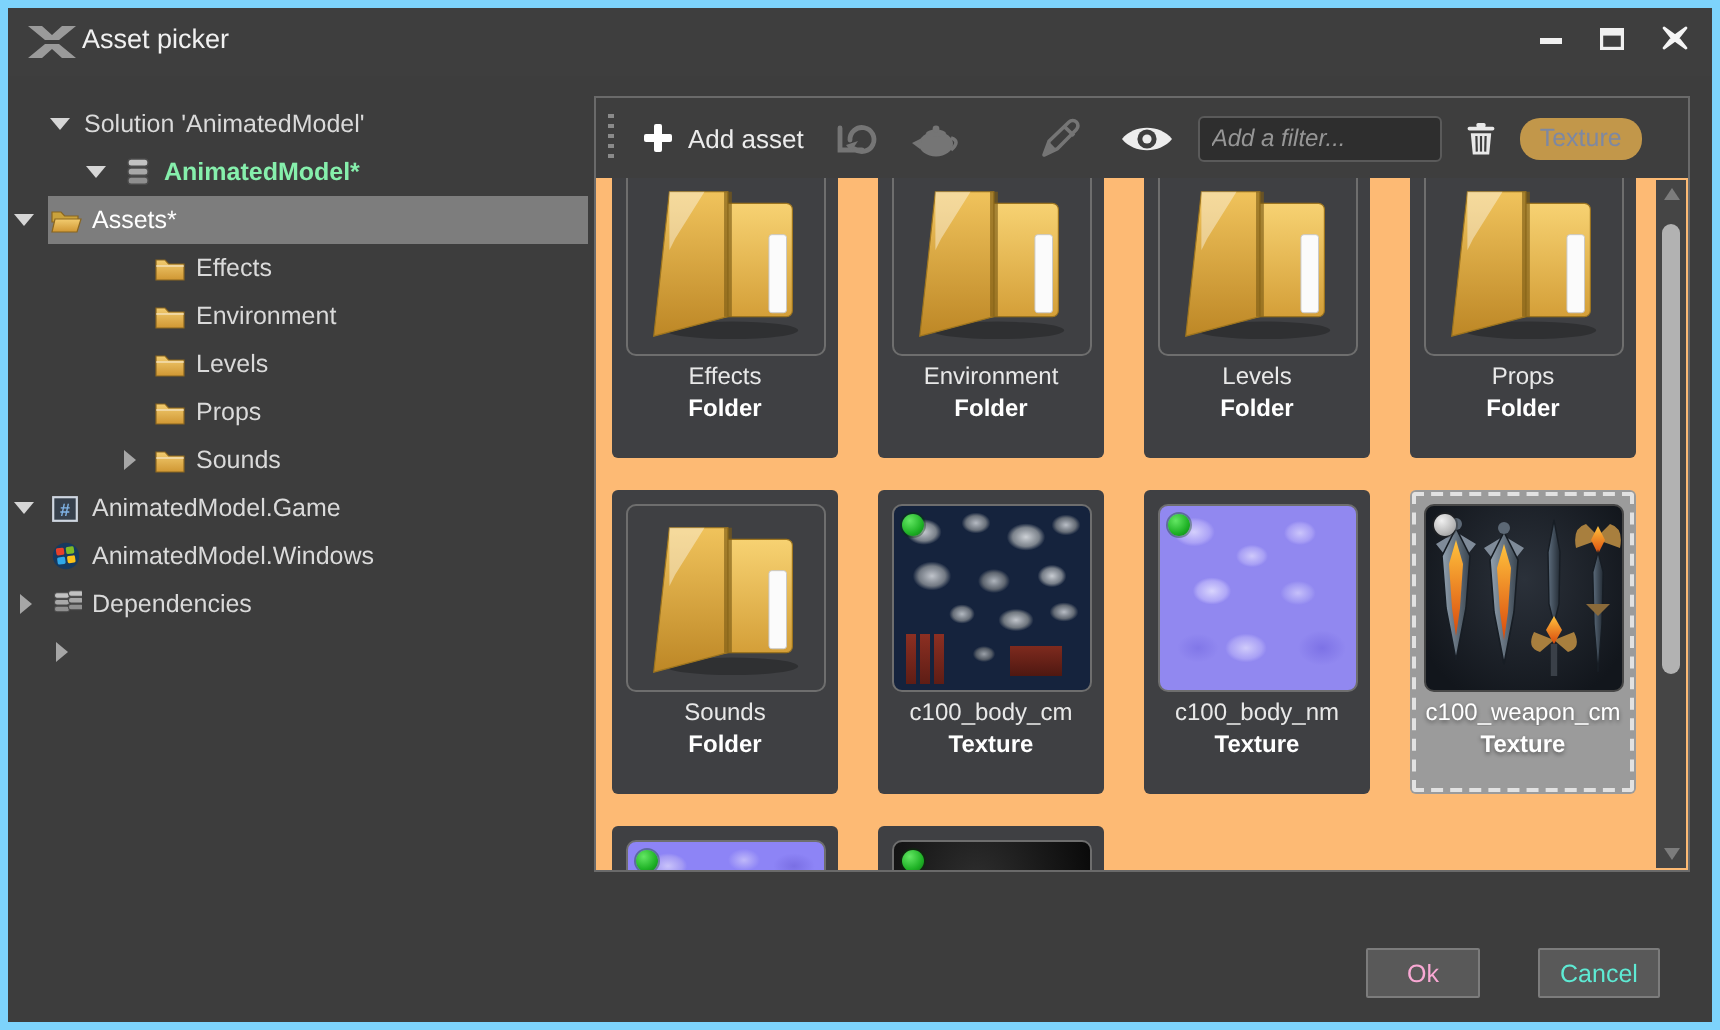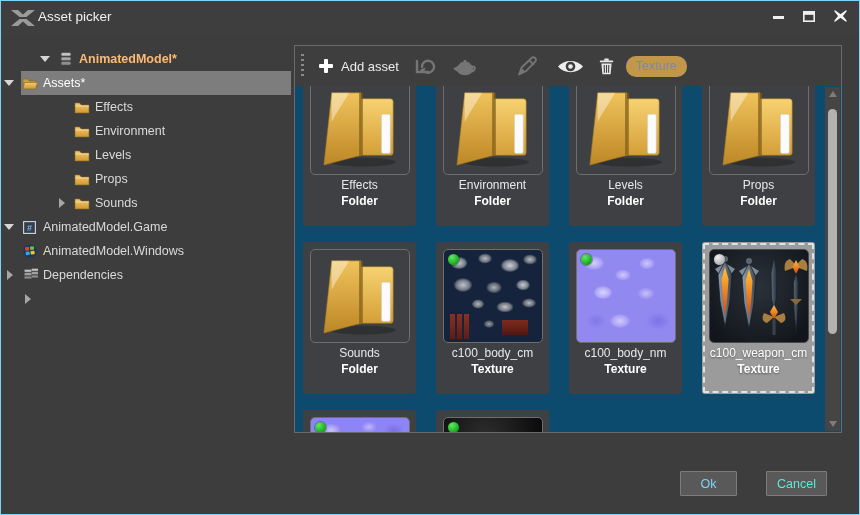--- a/index.html
+++ b/index.html
@@ -1,41 +1,41 @@
 <!DOCTYPE html>
 <html><head>
 <meta charset="utf-8">
 <style>
   html,body{margin:0;padding:0;background:#2a2a2a;}
   .window{
     position:relative;width:860px;height:515px;box-sizing:border-box;
-    background:#3d3d3d;border:1px solid #7dd3fc;overflow:hidden;
+    background:#3d3d3d;border:4px solid #7dd3fc;overflow:hidden;
     font-family:"Liberation Sans",sans-serif;color:#ddd;
     -webkit-font-smoothing:antialiased;
   }
   
   .titlebar{position:absolute;left:0;top:0;right:0;height:34px;background:#3e3e3e;}
   .logo{position:absolute;left:9px;top:7px;}
   .title{position:absolute;left:37px;top:8px;font-size:13.5px;color:#f1f1f1;}
   .winbtns{position:absolute;right:12px;top:8px;display:flex;gap:17px;align-items:center;}
   .winbtn{width:14px;height:14px;display:flex;align-items:center;justify-content:center;cursor:default;}
   
   .tree{position:absolute;left:20px;top:46px;width:270px;}
   .tree-item{height:24px;display:flex;align-items:center;font-size:12.5px;color:#dadada;white-space:nowrap;}
-  .tree-item.bold .tlabel{font-weight:bold;color:#fdba74;}
+  .tree-item.bold .tlabel{font-weight:bold;color:#86efac;}
   .tree-item.selected{background:#7d7d7d;color:#fff;}
   .lvl0{padding-left:18px}.lvl1{padding-left:36px}.lvl2{}.lvl3{padding-left:52px}
   .exp{width:14px;height:14px;flex:0 0 14px;margin-left:-18px;margin-right:4px;position:relative;}
   .exp.down::after{content:"";position:absolute;left:1px;top:4px;border-left:5px solid transparent;border-right:5px solid transparent;border-top:6px solid #d6d6d6;}
   .exp.right::after{content:"";position:absolute;left:4px;top:2px;border-top:5px solid transparent;border-bottom:5px solid transparent;border-left:6px solid #a6a6a6;}
   .ticon{width:17px;flex:0 0 17px;margin-right:5px;display:flex;align-items:center;justify-content:center;}
   .tlabel{line-height:24px;}
   
   .panel{position:absolute;left:293px;top:44px;width:548px;height:388px;box-sizing:border-box;
-         border:1px solid #6a6a6a;background:#0c4a6e;}
+         border:1px solid #6a6a6a;background:#fdba74;}
   .toolbar{position:absolute;left:0;top:0;right:0;height:40px;background:#3e3e3e;
            display:flex;align-items:center;gap:9px;padding-left:6px;box-sizing:border-box;}
   .grip{width:3px;height:24px;background:repeating-linear-gradient(#8a8a8a 0 2px,transparent 2px 5px);margin-right:2px;}
   .tbtn{display:flex;align-items:center;gap:7px;background:none;border:none;padding:2px 3px;color:#ececec;
         font-family:"Liberation Sans",sans-serif;font-size:13px;cursor:default;}
   .tbtn.dim{opacity:1;}
   .filter-input{width:108px;height:21px;background:#2e2e2e;border:1px solid #5a5a5a;border-radius:3px;
         color:#ddd;font-family:"Liberation Sans",sans-serif;font-size:12px;padding:0 6px;font-style:italic;}
   .filter-input::placeholder{color:#969696;font-style:italic;}
   .tag{height:21px;min-width:60px;display:flex;align-items:center;justify-content:center;
@@ -100,21 +100,21 @@
   
   .vscroll{position:absolute;right:1px;top:41px;bottom:1px;width:15px;background:#454545;}
   .varrow{position:absolute;left:0;width:15px;height:14px;display:flex;align-items:center;justify-content:center;}
   .varrow.up{top:0}.varrow.dn{bottom:0}
   .tri-up{border-left:4.5px solid transparent;border-right:4.5px solid transparent;border-bottom:6px solid #7c7c7c;}
   .tri-dn{border-left:4.5px solid transparent;border-right:4.5px solid transparent;border-top:6px solid #7c7c7c;}
   .vthumb{position:absolute;left:3px;top:22px;width:9px;height:225px;border-radius:5px;background:#b2b2b2;}
   
   .btn{position:absolute;top:470px;height:25px;box-sizing:border-box;background:#595959;border:1px solid #7c7c7c;
        color:#5eead4;font-family:"Liberation Sans",sans-serif;font-size:12.5px;border-radius:1px;cursor:default;}
-  .btn.ok{left:679px;width:57px;color:#7dd3fc;}
+  .btn.ok{left:679px;width:57px;color:#f9a8d4;}
   .btn.cancel{left:765px;width:61px;}
 </style>
 </head>
 <body>
 
 <svg width="0" height="0" style="position:absolute" aria-hidden="true">
   <defs>
     <linearGradient id="gFoldBody" x1="0" y1="0" x2="0" y2="1">
       <stop offset="0" stop-color="#f7d272"></stop>
         <stop offset="1" stop-color="#d49f38"></stop>
@@ -186,20 +186,24 @@
       </span>
       <span class="winbtn">
         <svg width="13" height="12" viewBox="0 0 13 12">
           <path d="M1 1 L6.5 5 L12 1 L8 6 L12 11 L6.5 7 L1 11 L5 6 Z" fill="#f5f5f5" stroke="#f5f5f5" stroke-width="1.4" stroke-linejoin="round"></path>
         </svg>
       </span>
     </div>
   </div>
 
   <div class="tree">
+    <div class="tree-item lvl0">
+      <span class="exp down"></span>
+      <span class="tlabel">Solution 'AnimatedModel'</span>
+    </div>
     <div class="tree-item lvl1 bold">
       <span class="exp down"></span>
       <span class="ticon">
           <svg width="12" height="14">
             <use href="#db-stack"></use>
           </svg>
         </span>
       <span class="tlabel">AnimatedModel*</span>
     </div>
     <div class="tree-item lvl2 selected">
@@ -337,20 +341,21 @@
       </span>
 
       <span class="tbtn" style="margin-left:2px;">
         <svg width="27" height="17" viewBox="0 0 27 17">
           <path d="M1 8.5 C7 1 20 1 26 8.5 C20 16 7 16 1 8.5 Z" fill="#ededed"></path>
           <circle cx="13.5" cy="8.5" r="4.8" fill="#3e3e3e"></circle>
           <circle cx="13.5" cy="8.5" r="2.3" fill="#ededed"></circle>
         </svg>
       </span>
 
+      <input class="filter-input" type="text" placeholder="Add a filter..." style="">
 
       <span class="tbtn">
         <svg width="15" height="17" viewBox="0 0 15 17">
           <rect x="5.2" y="0.5" width="4.6" height="2.2" rx="0.8" fill="#e9e9e9"></rect>
           <rect x="0.8" y="2.4" width="13.4" height="1.9" rx="0.9" fill="#e9e9e9"></rect>
           <path d="M2.4 5.6 h10.2 l-1 10.6 h-8.2 z" fill="#e9e9e9"></path>
           <g stroke="#3e3e3e" stroke-width="1.1">
               <line x1="5.2" y1="7" x2="5.4" y2="14.8"></line>
               <line x1="7.5" y1="7" x2="7.5" y2="14.8"></line>
               <line x1="9.8" y1="7" x2="9.6" y2="14.8"></line>

